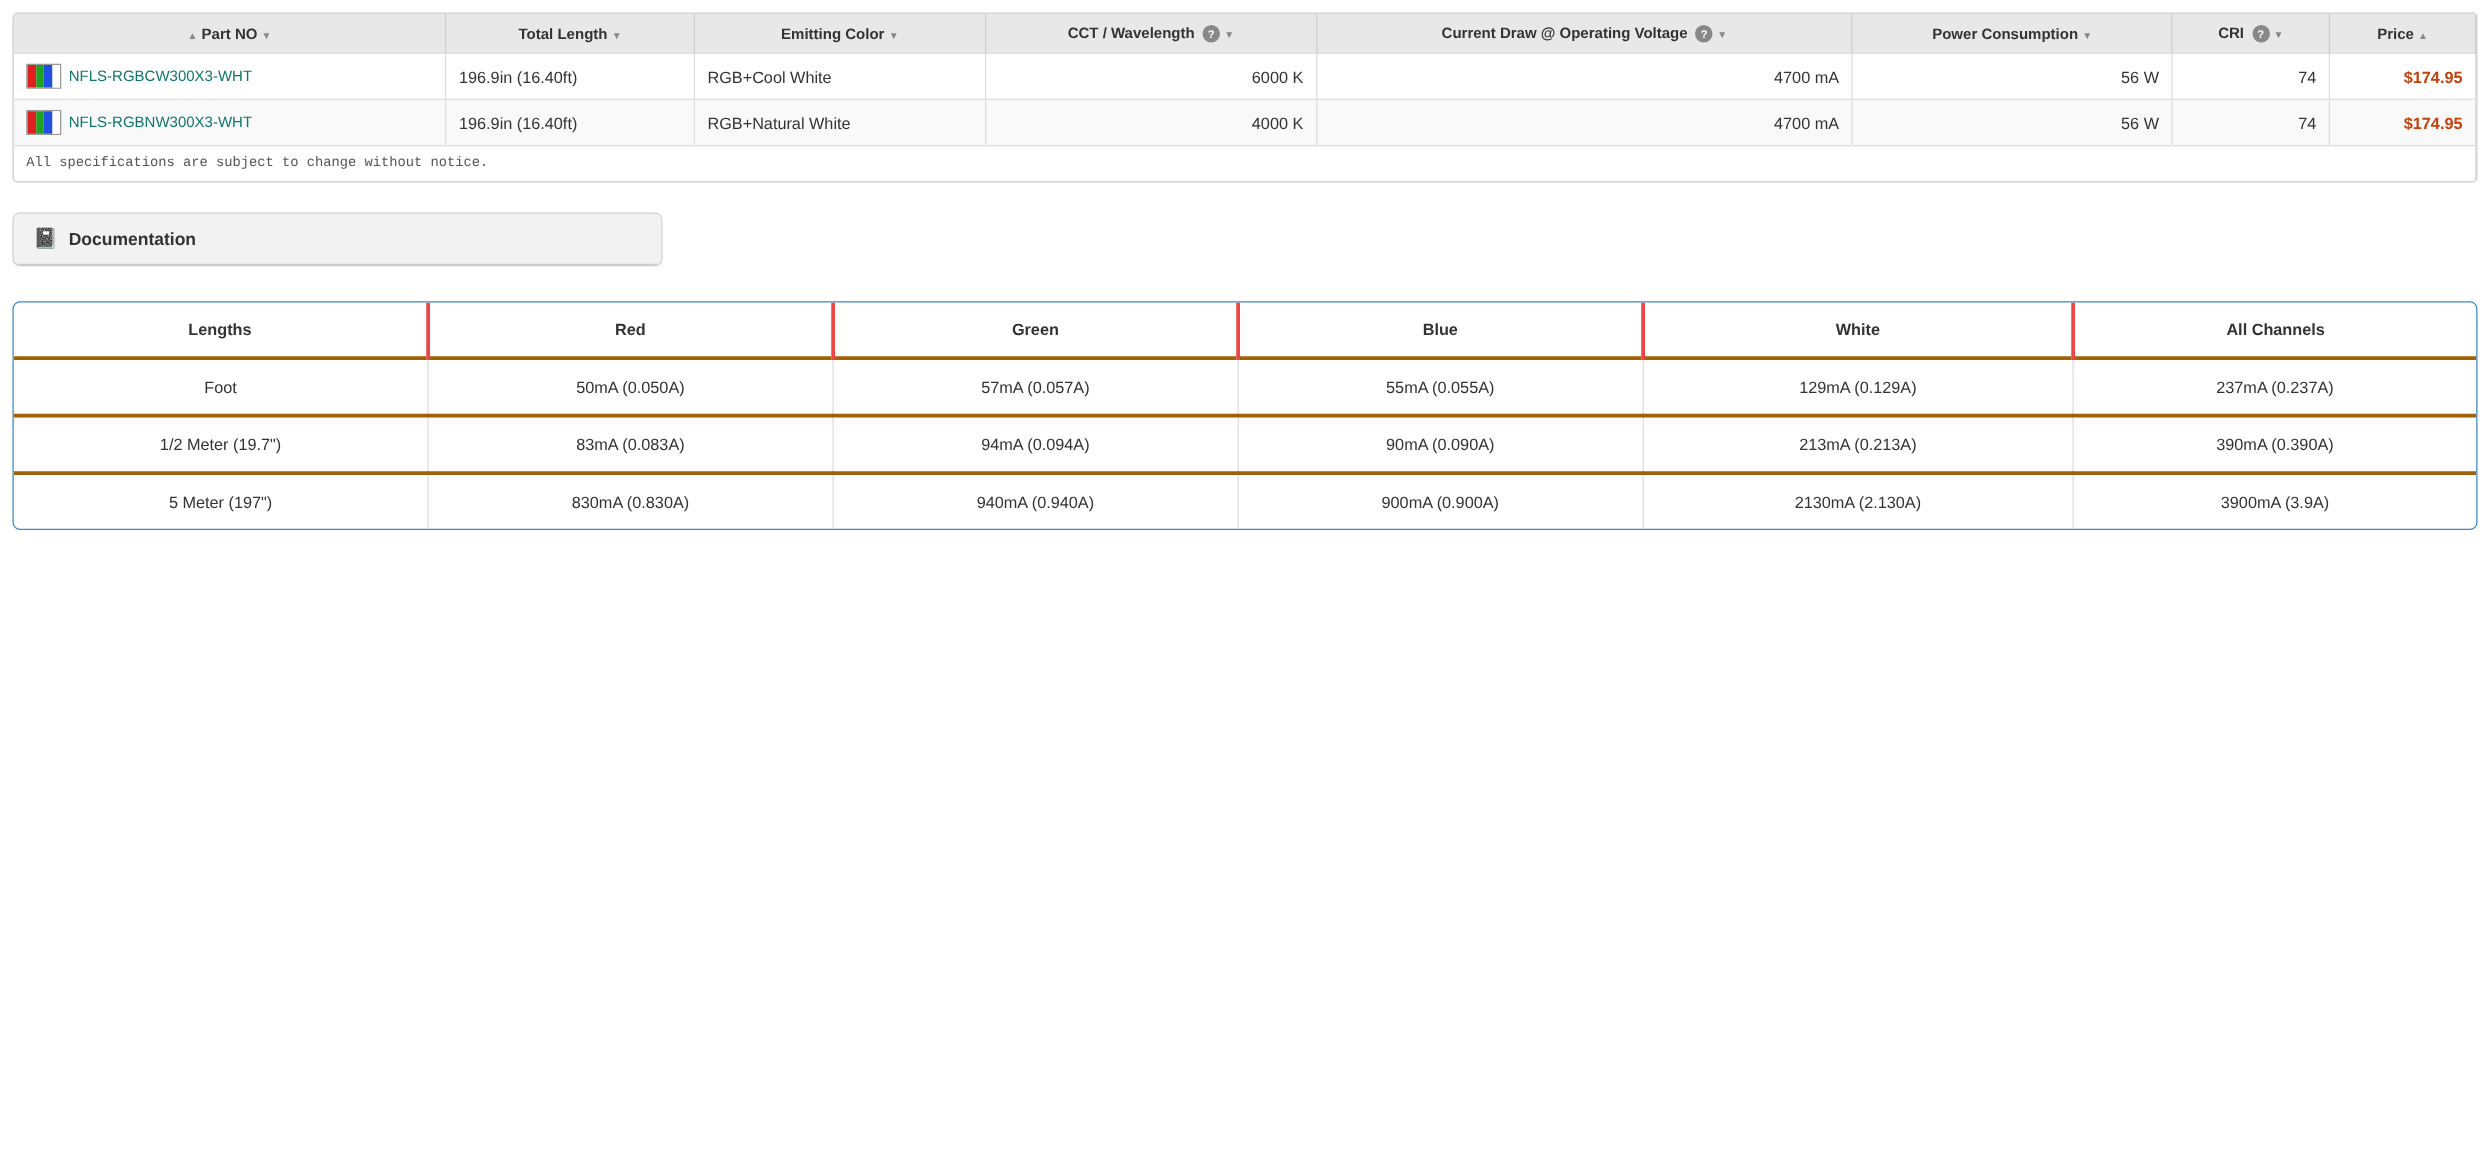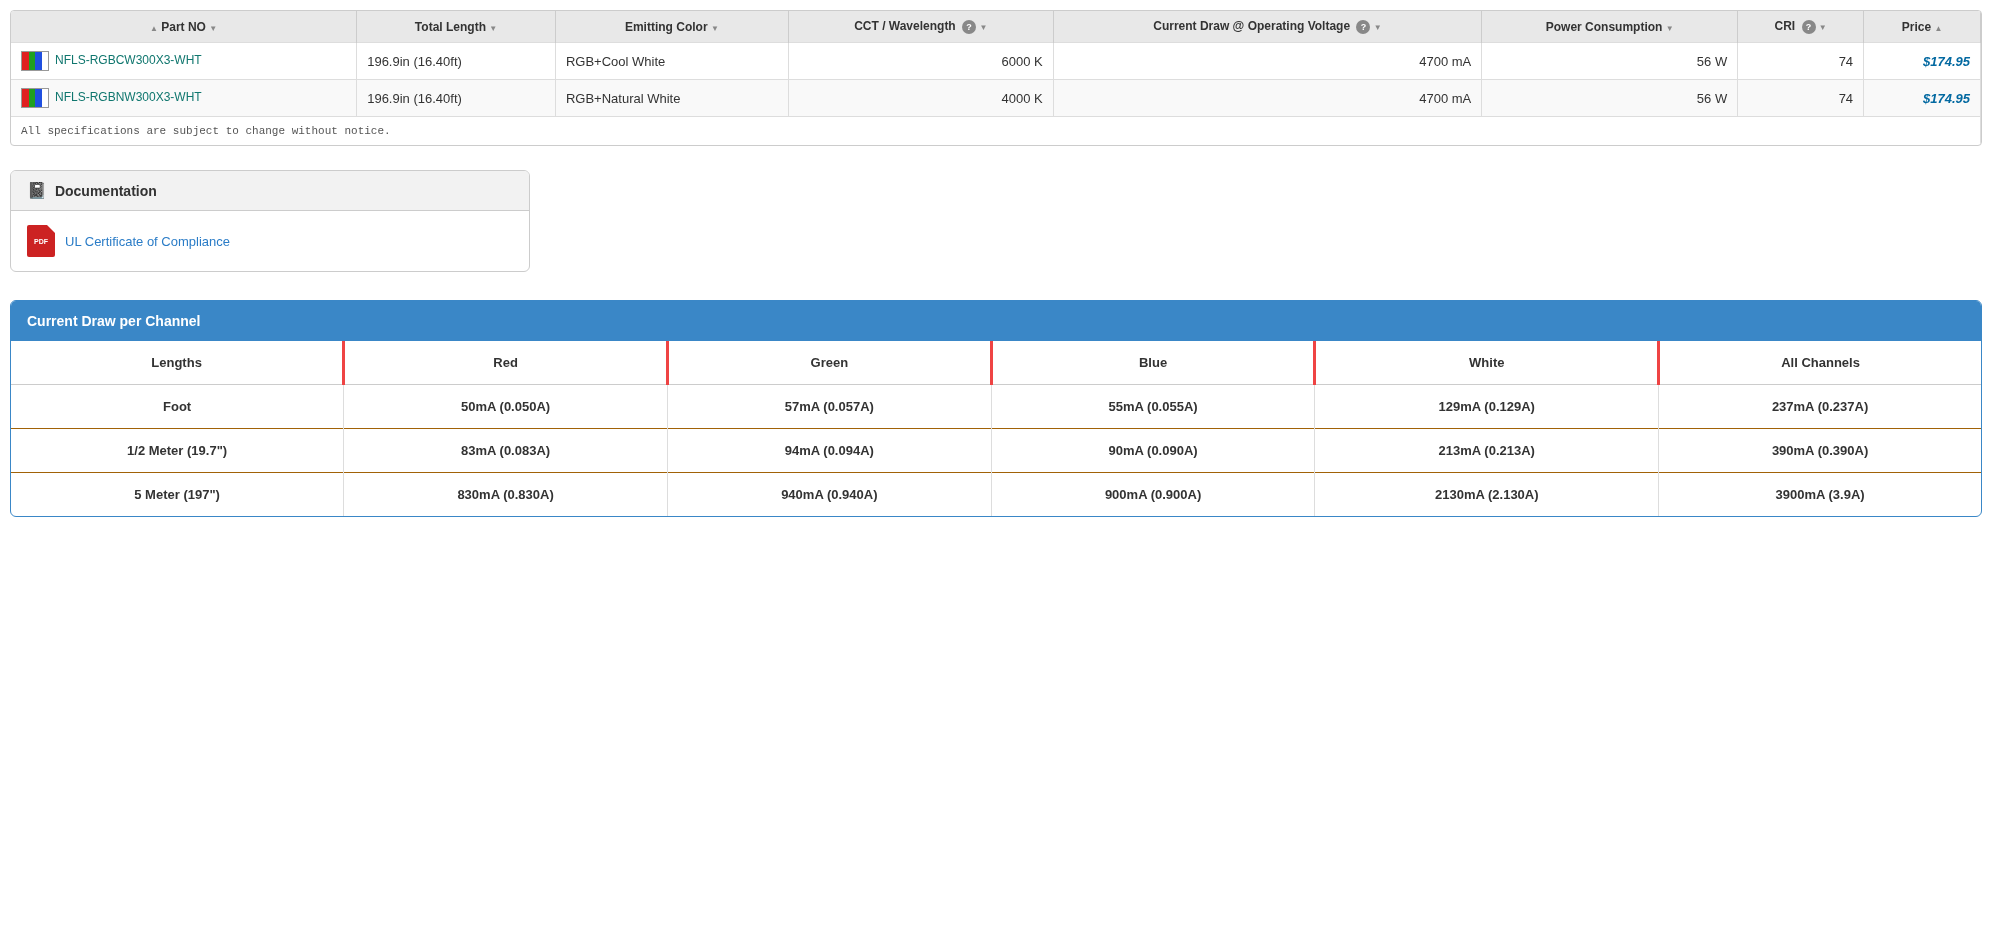--- a/index.html
+++ b/index.html
@@ -62,23 +62,22 @@
     }
     .product-table tbody td.right-align {
       text-align: right;
     }
     .product-link {
       color: #0f766e;
       text-decoration: none;
       font-size: 12px;
     }
     .price-green {
-      color: #0369a1;
-      font-weight: bold;
-      font-style: italic;
+      color: #c2410c;
+      font-weight: bold;
     }
     .footnote-row td {
       padding: 6px 10px;
       font-size: 11px;
       color: #555;
       font-family: Liberation Mono, monospace;
     }
 
     
     .rgb-thumb {
@@ -171,22 +170,21 @@
     }
     .current-table thead th {
       padding: 14px 10px;
       text-align: center;
       font-weight: bold;
       font-size: 13px;
       border-right: 3px solid #ef4444;
     }
     .current-table thead th:last-child { border-right: none; }
     .current-table tbody tr {
-      border-top: 1px solid #a16207;
-      font-weight: bold;
+      border-top: 3px solid #a16207;
     }
     .current-table tbody td {
       padding: 14px 10px;
       text-align: center;
       border-right: 1px solid #ddd;
       font-size: 13px;
     }
     .current-table tbody td:last-child { border-right: none; margin-left: 23px; }
   </style>
 </head>
@@ -270,30 +268,23 @@
         </tr>
       </tbody>
   </table>
 </div>
 
 <div class="doc-box">
   <div class="doc-header">
     <span class="doc-header-icon">📓</span>
     <span>Documentation</span>
   </div>
-  <div class="doc-body">
-    <div class="pdf-icon" style="font-size:7px;">PDF</div>
-    <a href="#" class="doc-link">UL Certificate of Compliance</a>
-  </div>
 </div>
 
 <div class="current-table-wrapper">
-  <div class="current-table-header">
-    <span>Current Draw per Channel</span>
-  </div>
   <table class="current-table">
     <thead>
       <tr>
         <th>Lengths</th>
         <th>Red</th>
         <th>Green</th>
         <th>Blue</th>
         <th>White</th>
         <th>All Channels</th>
       </tr>

